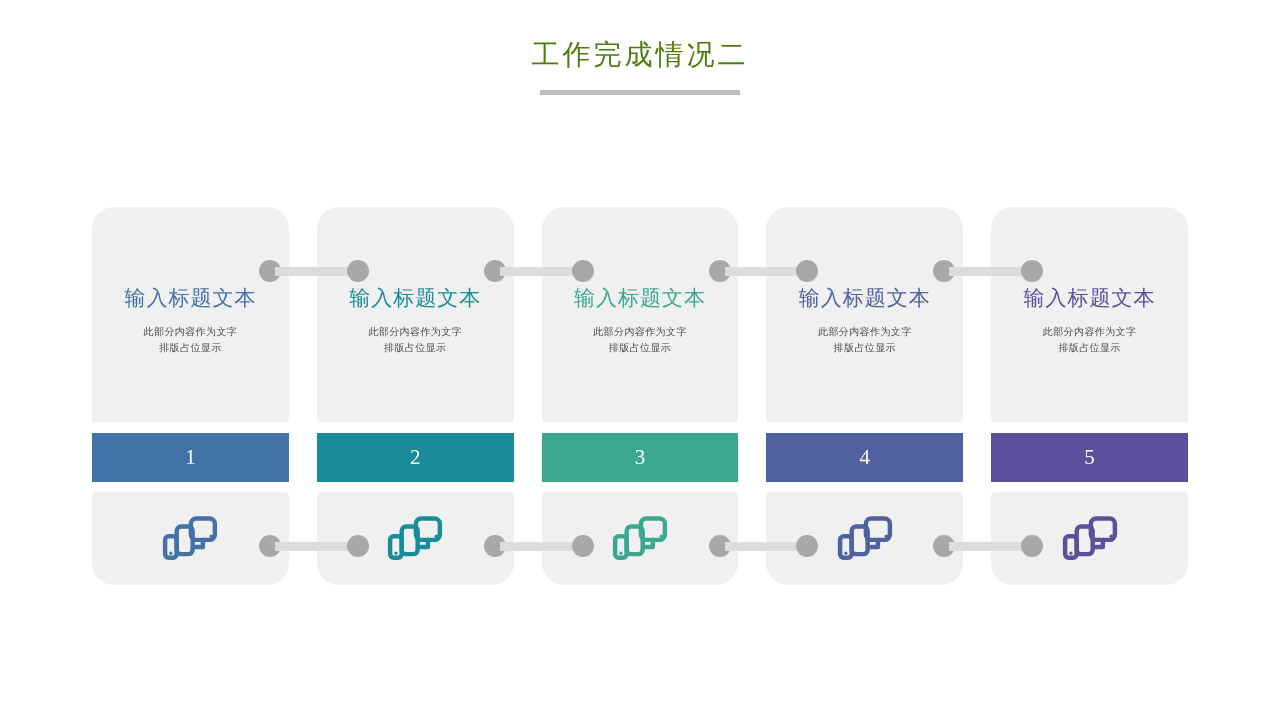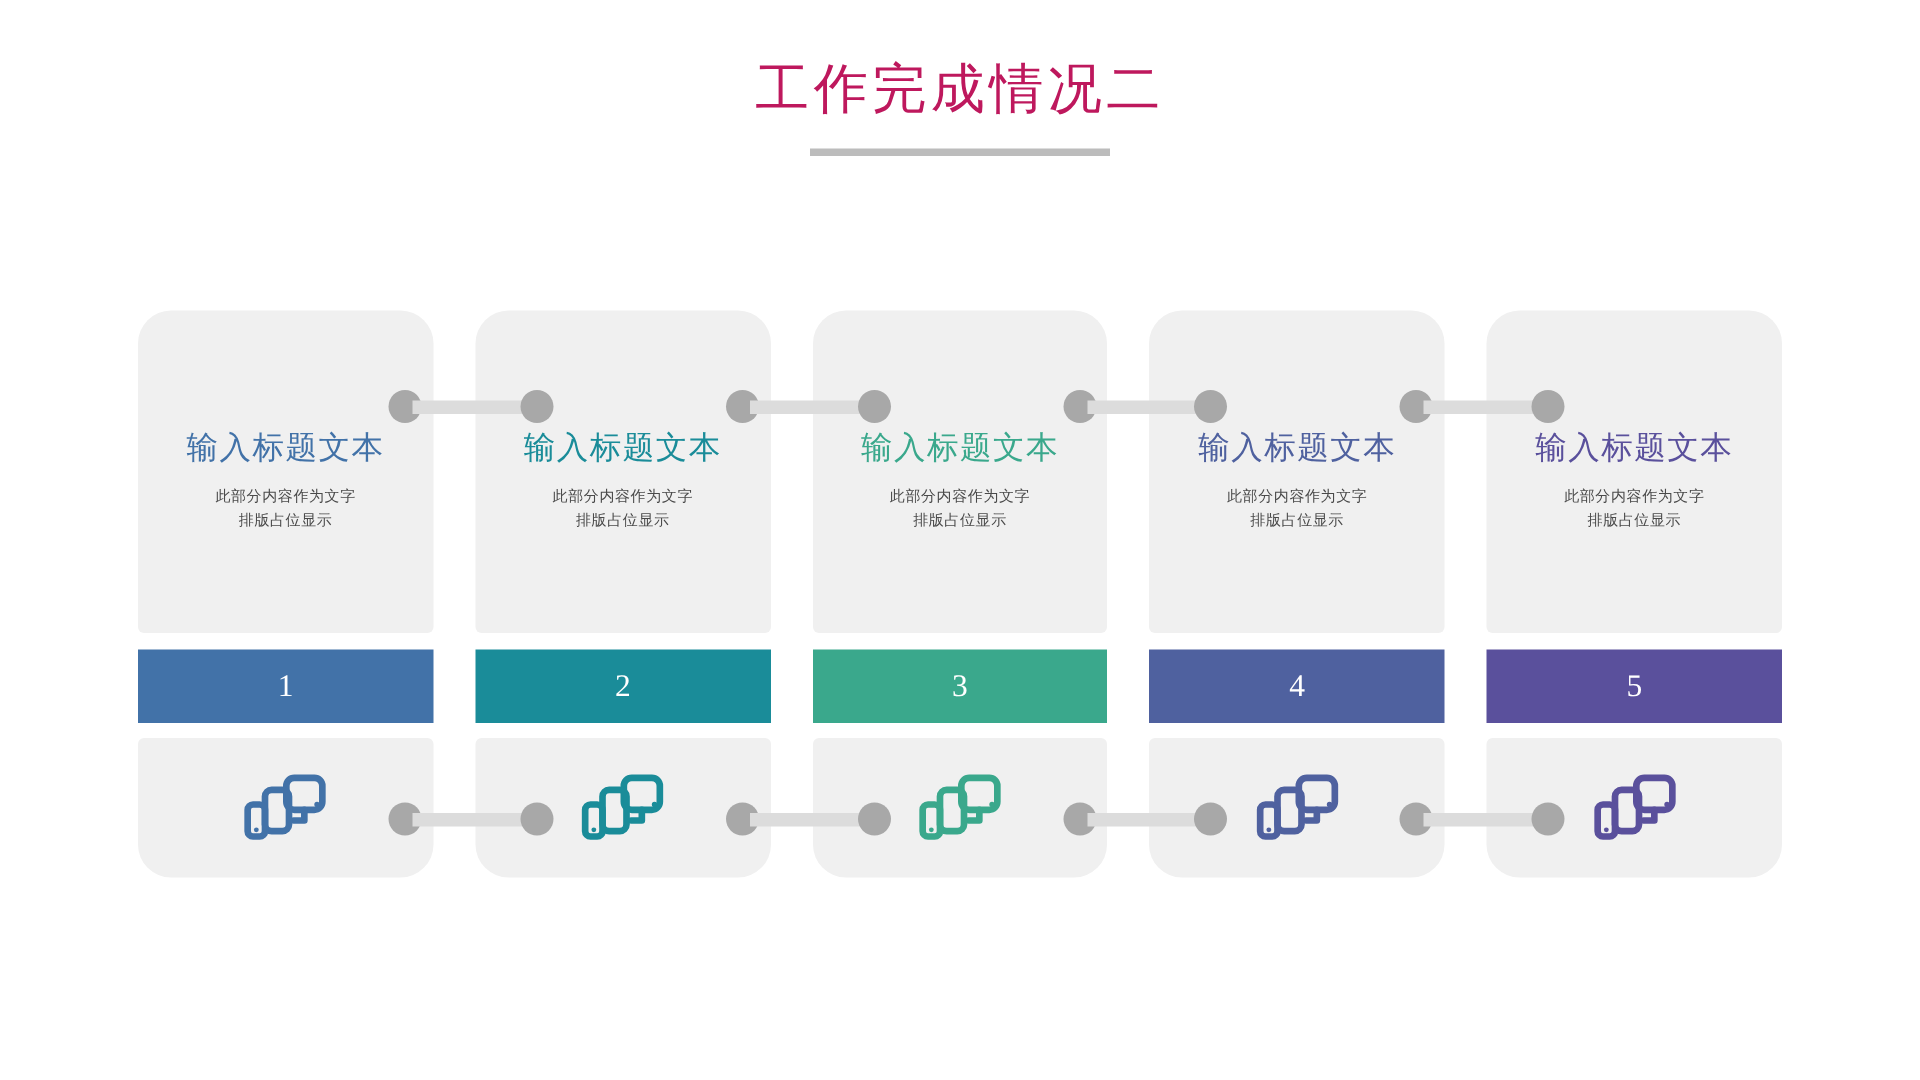--- a/index.html
+++ b/index.html
@@ -13,22 +13,22 @@
   }
 
   
   .title-block {
     position:absolute;
     top:38px; left:0; right:0;
     text-align:center;
   }
   .page-title {
     font-family:"Liberation Serif", serif;
-    font-size:36px;
-    color:#be185d;
+    font-size:28px;
+    color:#4d7c0f;
     letter-spacing:3px;
     line-height:1.2;
   }
   .title-rule {
     width:200px; height:5px;
     background:#bcbcbc;
     margin:18px auto 0;
   }
 
   

